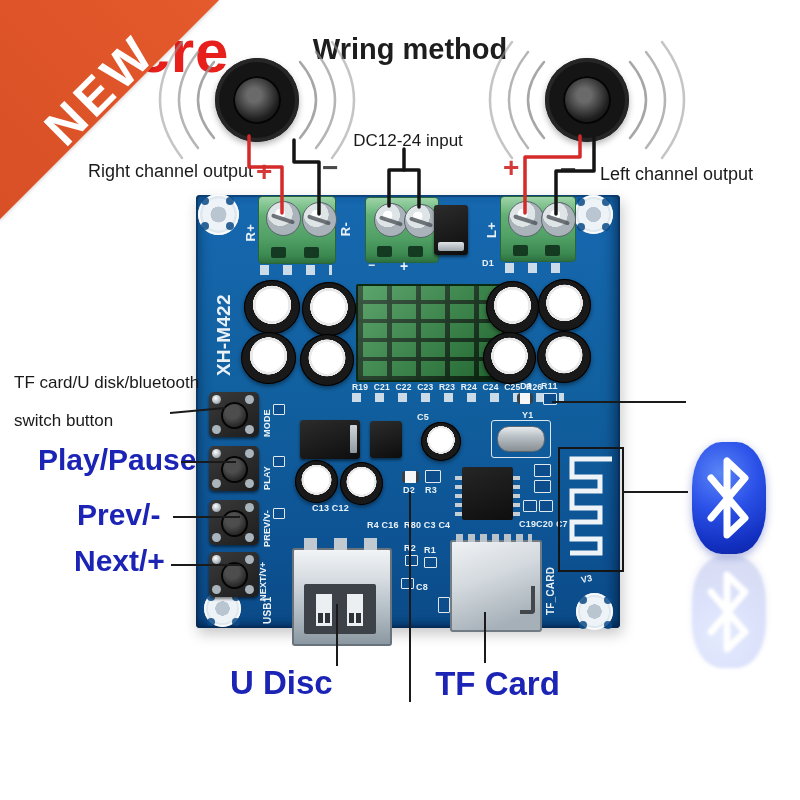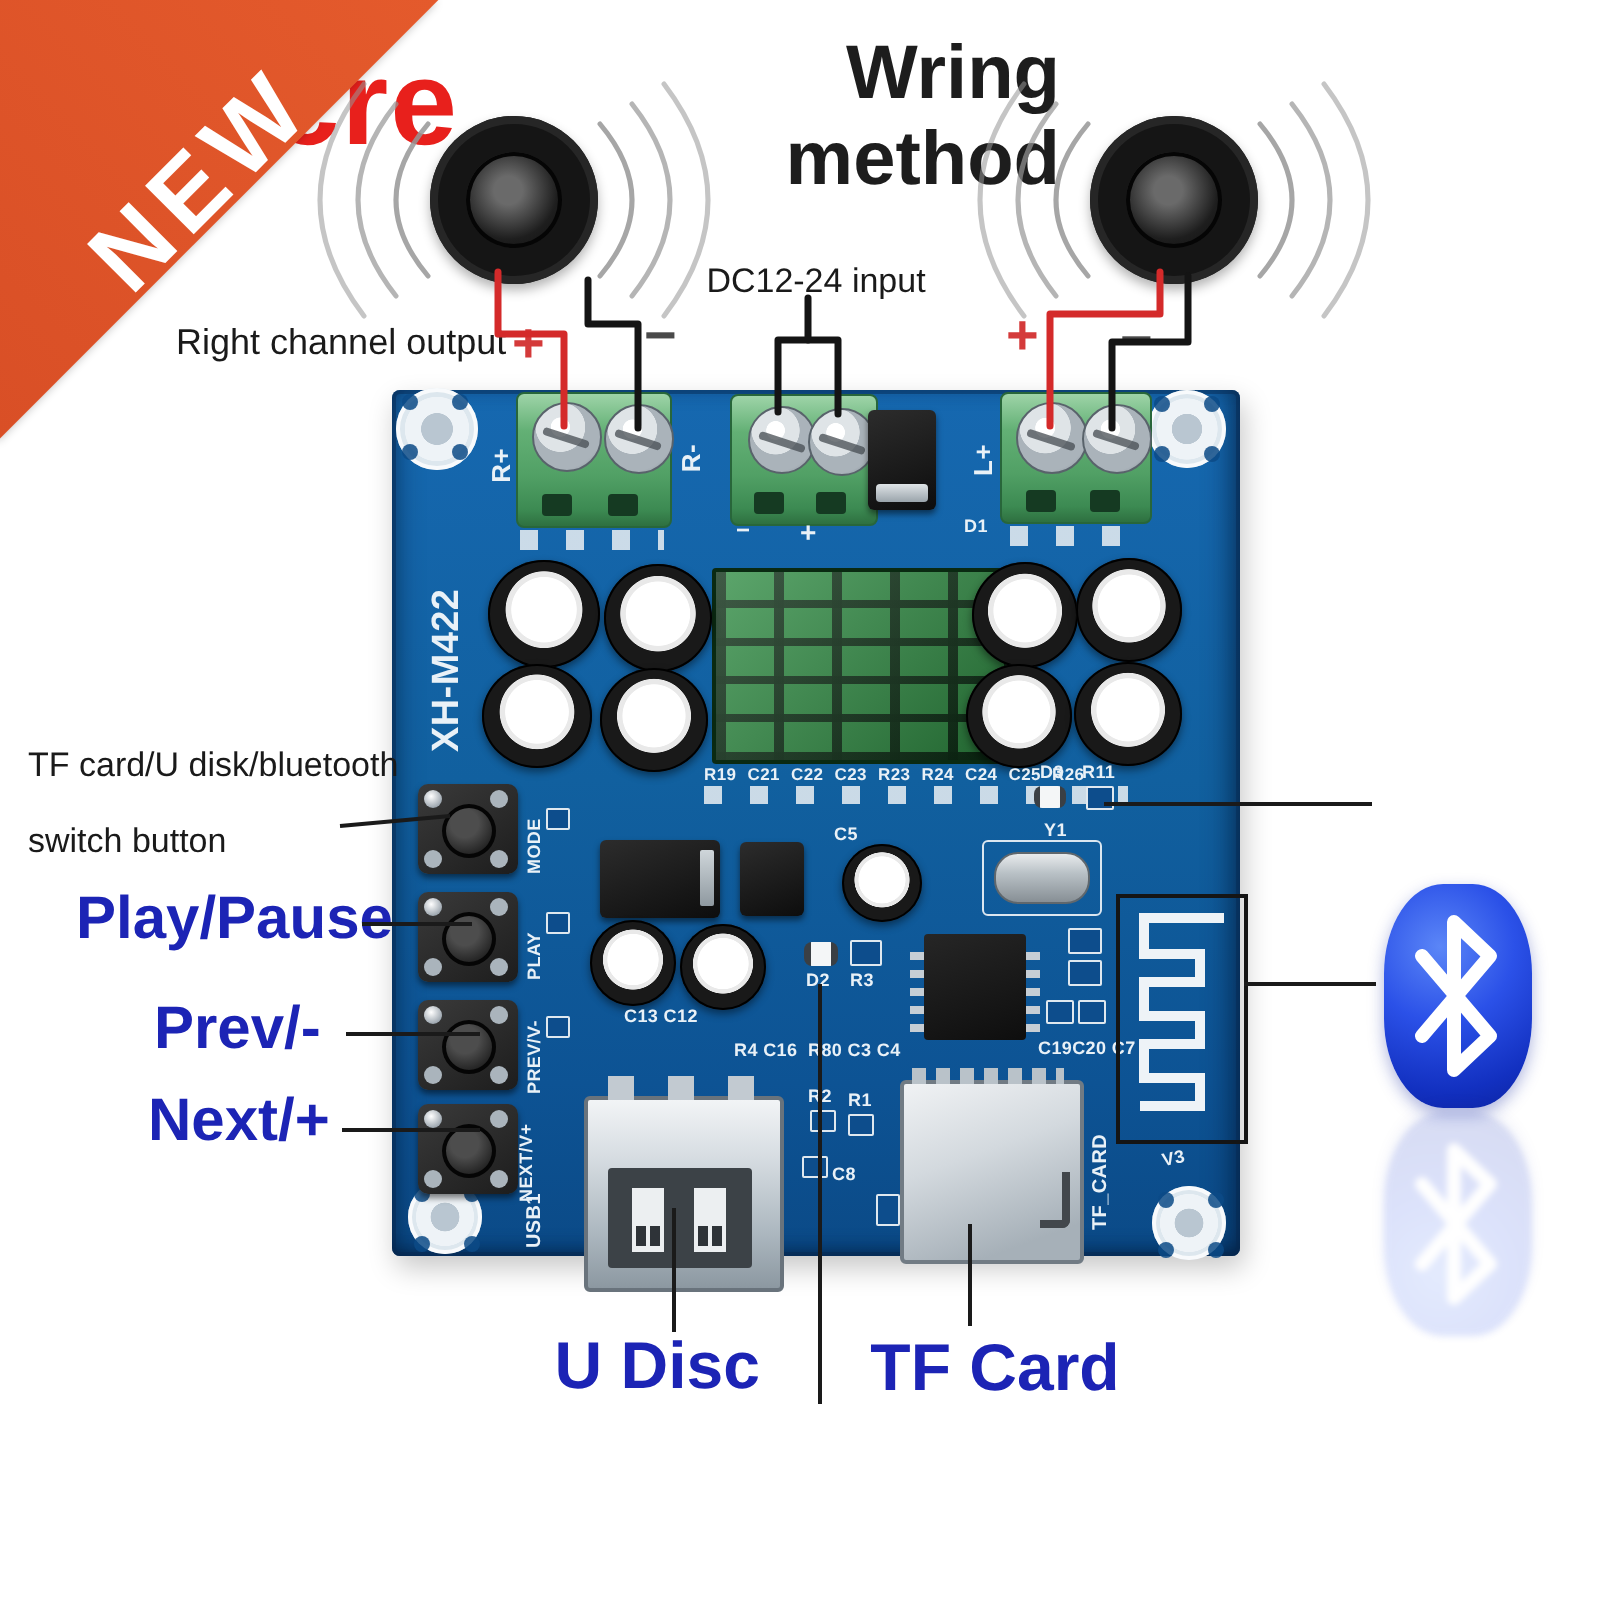--- a/index.html
+++ b/index.html
@@ -272,31 +272,32 @@
       <line x1="485" y1="612" x2="485" y2="663"></line>
       <line x1="410" y1="492" x2="410" y2="702"></line>
     </g>
   </svg>
 
   <div class="abs sign" style="left:256px;top:158px;color:#d43a3a;">+</div>
   <div class="abs sign" style="left:322px;top:154px;color:#4a4a4a;">−</div>
   <div class="abs sign" style="left:503px;top:154px;color:#d43a3a;">+</div>
   <div class="abs sign" style="left:560px;top:156px;color:#4a4a4a;">−</div>
 
-  <div class="abs" style="left:290px;top:16px;width:240px;text-align:right;font-size:38px;font-weight:bold;color:#1d1d1d;">Wring method</div>
+  <div class="abs" style="left:290px;top:33px;width:240px;text-align:center;font-size:29px;font-weight:bold;color:#1d1d1d;">Wring method</div>
   <div class="abs lbl" style="left:348px;top:131px;width:120px;text-align:center;font-size:17px;">DC12-24 input</div>
   <div class="abs lbl" style="left:88px;top:161px;">Right channel output</div>
+  <div class="abs lbl" style="left:600px;top:164px;">Left channel output</div>
 
   <div class="abs lbl-sm" style="left:14px;top:372px;">TF card/U disk/bluetooth</div>
   <div class="abs lbl-sm" style="left:14px;top:410px;">switch button</div>
   <div class="abs blue" style="left:38px;top:443px;font-size:30px;">Play/Pause</div>
   <div class="abs blue" style="left:77px;top:498px;font-size:30px;">Prev/-</div>
   <div class="abs blue" style="left:74px;top:544px;font-size:30px;">Next/+</div>
 
-  <div class="abs blue" style="left:230px;top:664px;width:150px;text-align:right;font-size:33px;">U Disc</div>
+  <div class="abs blue" style="left:230px;top:664px;width:150px;text-align:left;font-size:33px;">U Disc</div>
   <div class="abs blue" style="left:415px;top:665px;width:165px;text-align:center;font-size:33px;">TF Card</div>
 
   <div class="abs btlogo" style="left:692px;top:442px;">
     <svg width="74" height="112" viewBox="0 0 74 112">
       <path d="M19 76 L53 36 L35 19 L35 93 L53 76 L19 36" stroke="#ffffff" stroke-width="7" fill="none" stroke-linejoin="round" stroke-linecap="round"></path>
     </svg>
   </div>
   <div class="abs btlogo bt-reflect" style="left:692px;top:556px;">
     <svg width="74" height="112" viewBox="0 0 74 112">
       <path d="M19 76 L53 36 L35 19 L35 93 L53 76 L19 36" stroke="#ffffff" stroke-width="7" fill="none" stroke-linejoin="round" stroke-linecap="round"></path>

